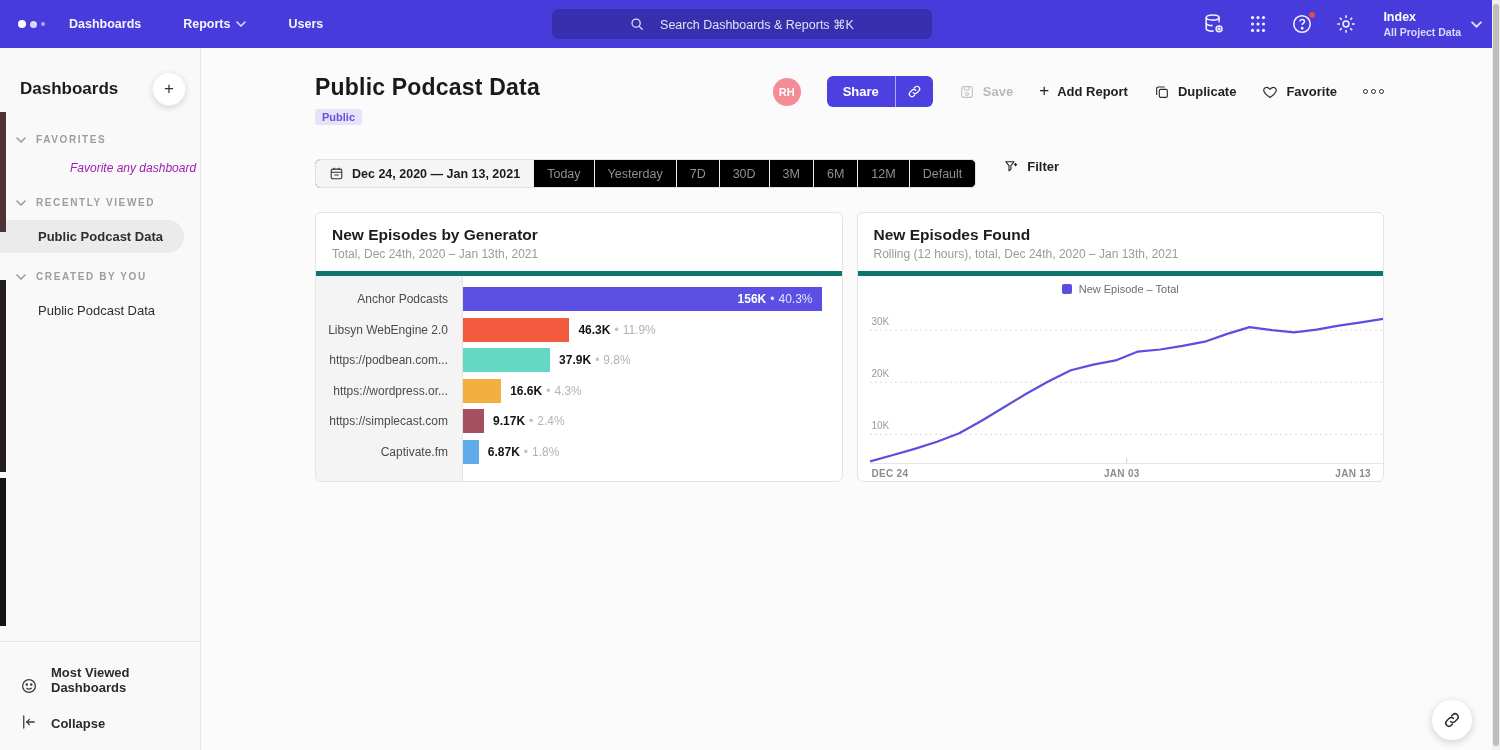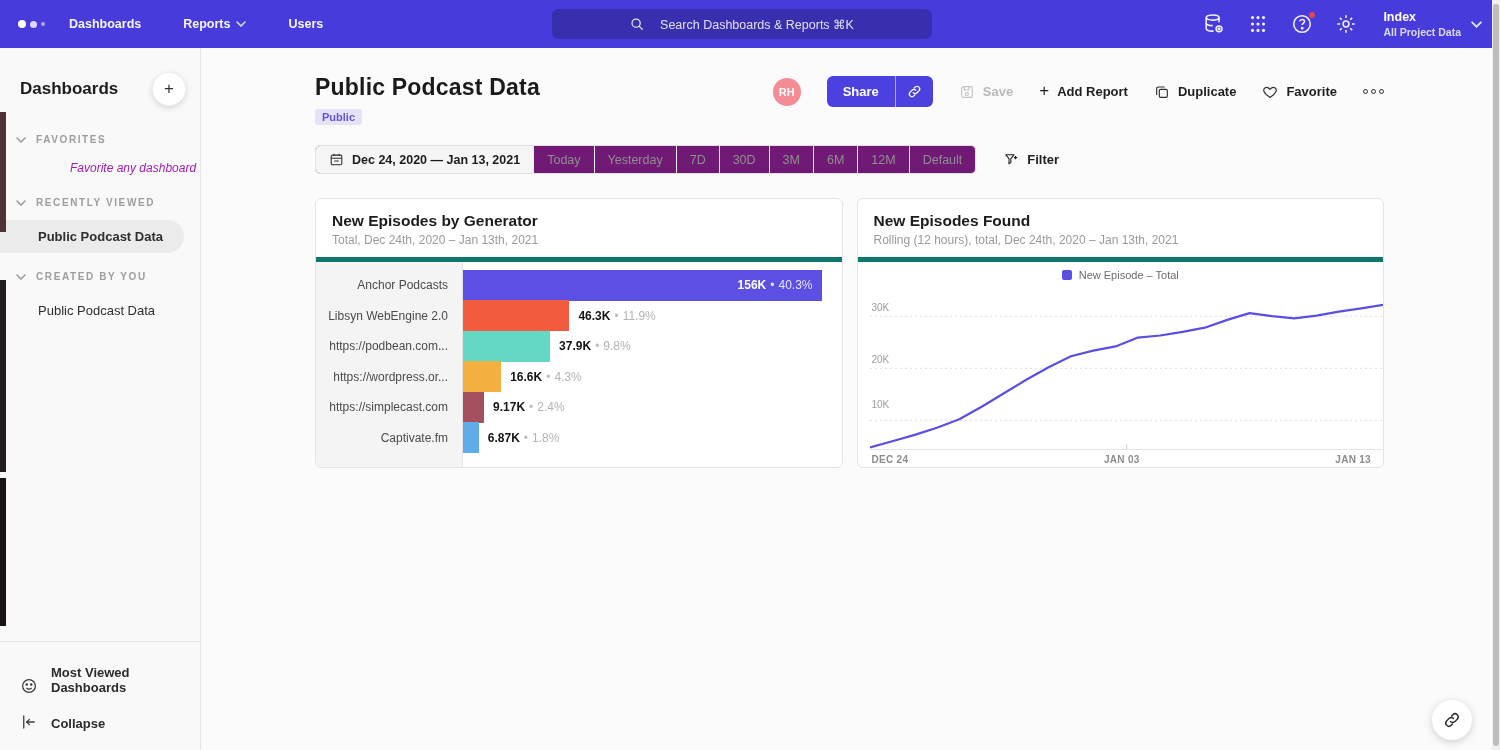--- a/index.html
+++ b/index.html
@@ -72,21 +72,21 @@
   .share-link svg { width:15px; height:15px; }
   .act-btn { display:flex; align-items:center; gap:8px; font-size:13px; font-weight:700; color:#1f1f1f; cursor:pointer; white-space:nowrap; }
   .act-btn svg { width:16px; height:16px; color:#2d2d2d; }
   .act-btn.disabled { color:#b9b9b9; cursor:default; }
   .act-btn.disabled svg { color:#c3c3c3; }
   .more-dots { display:flex; gap:3px; cursor:pointer; padding:4px 0; }
   .more-dots i { width:5px; height:5px; border:1.6px solid #2d2d2d; border-radius:50%; display:block; }
 
   
   .toolbar { display:flex; align-items:center; margin-top:20px; }
-  .seg-group { display:flex; border:1px solid #e2e2e2; border-radius:5px; overflow:hidden; background:#701a75; }
+  .seg-group { display:flex; border:1px solid #e2e2e2; border-radius:5px; overflow:hidden; background:#000000;margin-top:14px; }
   .seg { font-size:12.5px; color:#8f8f8f; padding:6px 13px; border-right:1px solid #ececec; cursor:pointer;
          display:flex; align-items:center; gap:8px; white-space:nowrap; }
   .seg:last-child { border-right:none; }
   .seg.date { background:#f5f5f5; color:#1c1c1c; font-weight:700; }
   .seg.date svg { width:15px; height:15px; color:#2d2d2d; }
   .filter-btn { display:flex; align-items:center; gap:8px; margin-left:28px; font-size:13px; font-weight:700;
                 color:#1f1f1f; cursor:pointer; }
   .filter-btn svg { width:15px; height:15px; }
 
   
@@ -97,21 +97,21 @@
   .card-title { font-size:15.5px; font-weight:700; color:#1c1c1c; }
   .card-sub { font-size:12px; color:#9a9a9a; margin-top:3px; }
 
   
   .bar-body { flex:1; display:flex; min-height:0; }
   .bar-labels { width:147px; background:#f4f4f4; border-right:1px solid #e2e2e2; padding-top:8px; }
   .bar-label { height:30.5px; display:flex; align-items:center; justify-content:flex-end;
                padding-right:14px; font-size:12px; color:#4b4b4b; white-space:nowrap; }
   .bar-area { flex:1; padding:8px 20px 0 0; }
   .bar-track { height:30.5px; display:flex; align-items:center; }
-  .bar { height:31px; position:relative; flex:none; }
+  .bar { height:24px; position:relative; flex:none; }
   .bar-val { font-size:12px; white-space:nowrap; }
   .bar-val .v { font-weight:700; color:#141414; }
   .bar-val .d { color:#c0c0c0; margin:0 4px; }
   .bar-val .p { color:#b3b3b3; }
   .bar-val.inside { position:absolute; right:9px; top:50%; transform:translateY(-50%); }
   .bar-val.inside .v { color:#fff; }
   .bar-val.inside .d { color:rgba(255,255,255,.85); }
   .bar-val.inside .p { color:rgba(255,255,255,.85); }
   .bar-val.outside { margin-left:9px; }
 
@@ -402,21 +402,21 @@
         <span class="legend-label">New Episode – Total</span>
       </div>
       <div class="line-plot" id="line-plot">
           <svg viewBox="0 0 516 164" preserveAspectRatio="none">
             <line x1="0" x2="516" y1="135.36507936507937" y2="135.36507936507937" stroke="#dcdcdc" stroke-dasharray="2 3" vector-effect="non-scaling-stroke"></line>
             <line x1="0" x2="516" y1="83.3015873015873" y2="83.3015873015873" stroke="#dcdcdc" stroke-dasharray="2 3" vector-effect="non-scaling-stroke"></line>
             <line x1="0" x2="516" y1="31.238095238095237" y2="31.238095238095237" stroke="#dcdcdc" stroke-dasharray="2 3" vector-effect="non-scaling-stroke"></line>
             <line x1="258" x2="258" y1="159" y2="164" stroke="#cfcfcf" vector-effect="non-scaling-stroke"></line>
             <polyline points="0.0,162.4 22.4,156.2 44.9,149.9 67.3,142.7 89.7,134.3 112.2,121.8 134.6,108.3 157.0,94.8 179.5,82.3 201.9,71.3 224.3,65.6 246.8,61.4 269.2,52.6 291.7,50.5 314.1,46.9 336.5,42.7 359.0,34.9 381.4,28.1 403.8,31.2 426.3,33.3 448.7,30.7 471.1,26.6 493.6,23.4 516.0,19.8" fill="none" stroke="#5B4FE0" stroke-width="2.2" stroke-linejoin="round" vector-effect="non-scaling-stroke"></polyline>
           </svg>
-          <div class="ylab" style="top: 114px; text-align: right;">10K</div>
+          <div class="ylab" style="top: 121px; text-align: right;">10K</div>
           <div class="ylab" style="top: 69.3016px;">20K</div>
           <div class="ylab" style="top: 17.2381px;">30K</div>
         </div>
       <div class="xaxis">
         <span>DEC 24</span>
         <span>JAN 03</span>
         <span>JAN 13</span>
       </div>
     </div>
 

